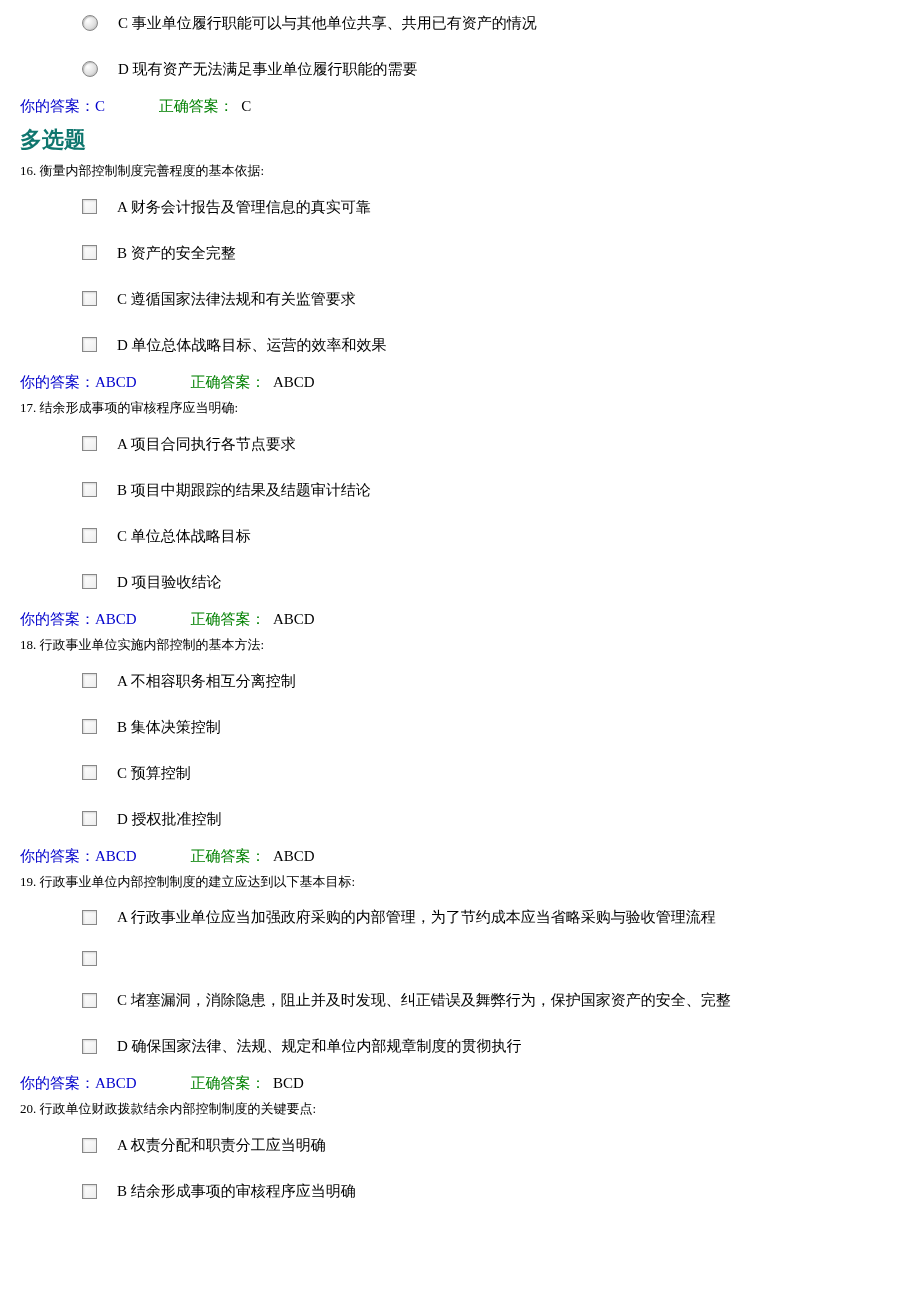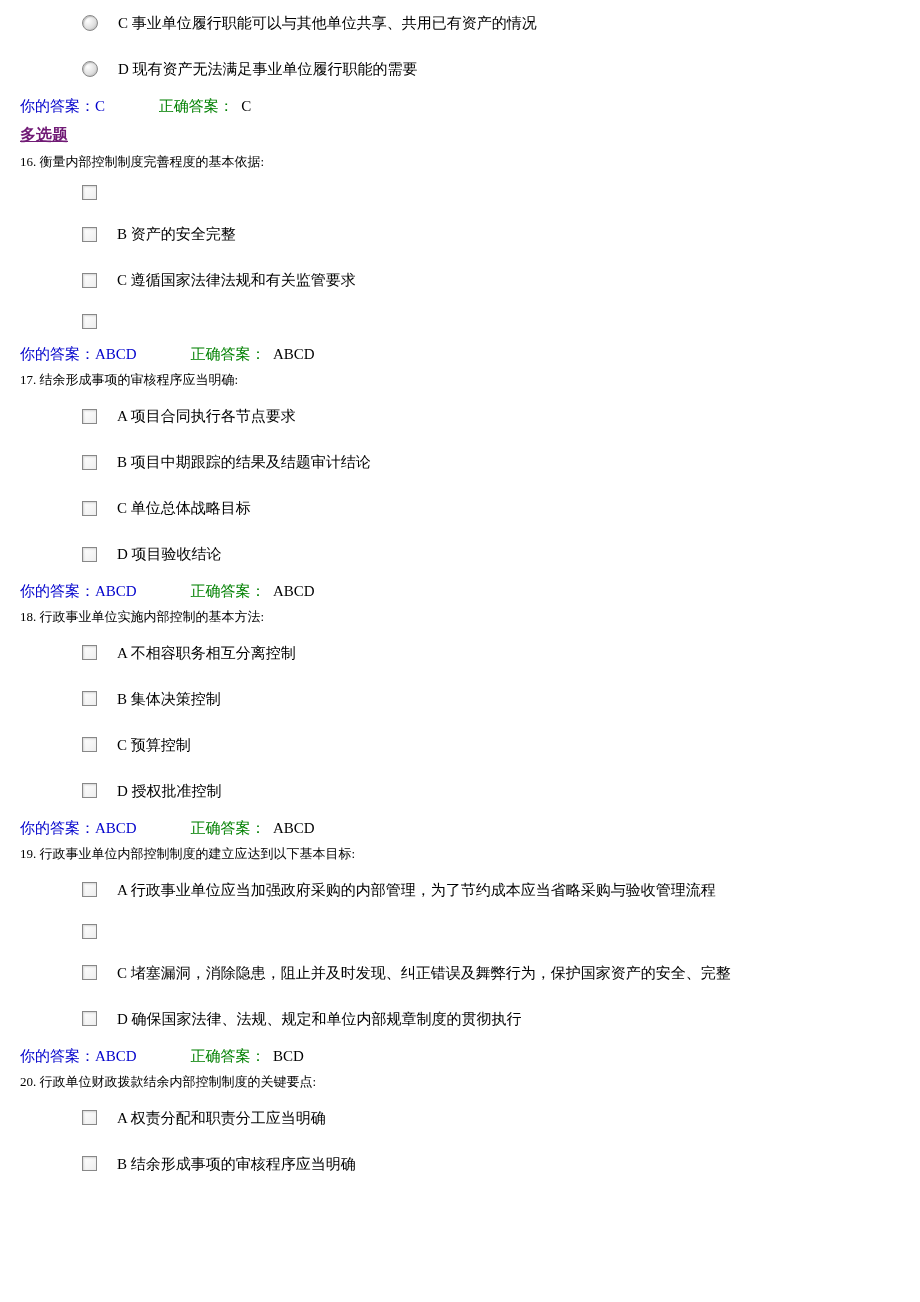--- a/index.html
+++ b/index.html
@@ -52,25 +52,24 @@
     margin-top: 8px;
   }
   .correct-value {
     color: #000;
   }
   .gap {
     display: inline-block;
     width: 50px;
   }
   .section-header {
-    color: #701a75;
+    color: #0f766e;
     font-weight: bold;
-    font-size: 16px;
+    font-size: 22px;
     padding: 2px 0;
-    text-decoration: underline;
   }
   .question-stem {
     padding: 2px 0;
     font-size: 13px;
   }
 </style>
 </head>
 <body>
 
 <div class="option-row">
@@ -85,31 +84,33 @@
   <span class="your-answer"><span>你的答案：</span><span>C</span></span><span class="gap"></span>
   <span class="correct-answer">正确答案：</span>
   <span class="correct-value">&nbsp;<span>C</span></span>
 </div>
 
 <div class="section-header">多选题</div>
 
 <div class="question-stem"><span>16.</span> <span>衡量内部控制制度完善程度的基本依据:</span></div>
 <div class="option-row">
     <span class="checkbox-icon"></span>
+    <span class="option-text"><span>A</span> <span>财务会计报告及管理信息的真实可靠</span></span>
   </div>
 <div class="option-row">
     <span class="checkbox-icon"></span>
     <span class="option-text"><span>B</span> <span>资产的安全完整</span></span>
   </div>
 <div class="option-row">
     <span class="checkbox-icon"></span>
     <span class="option-text"><span>C</span> <span>遵循国家法律法规和有关监管要求</span></span>
   </div>
 <div class="option-row">
     <span class="checkbox-icon"></span>
+    <span class="option-text"><span>D</span> <span>单位总体战略目标、运营的效率和效果</span></span>
   </div>
 <div class="answer-line">
   <span class="your-answer"><span>你的答案：</span><span>ABCD</span></span><span class="gap"></span>
   <span class="correct-answer">正确答案：</span>
   <span class="correct-value">&nbsp;<span>ABCD</span></span>
 </div>
 
 <div class="question-stem"><span>17.</span> <span>结余形成事项的审核程序应当明确:</span></div>
 <div class="option-row">
     <span class="checkbox-icon"></span>

